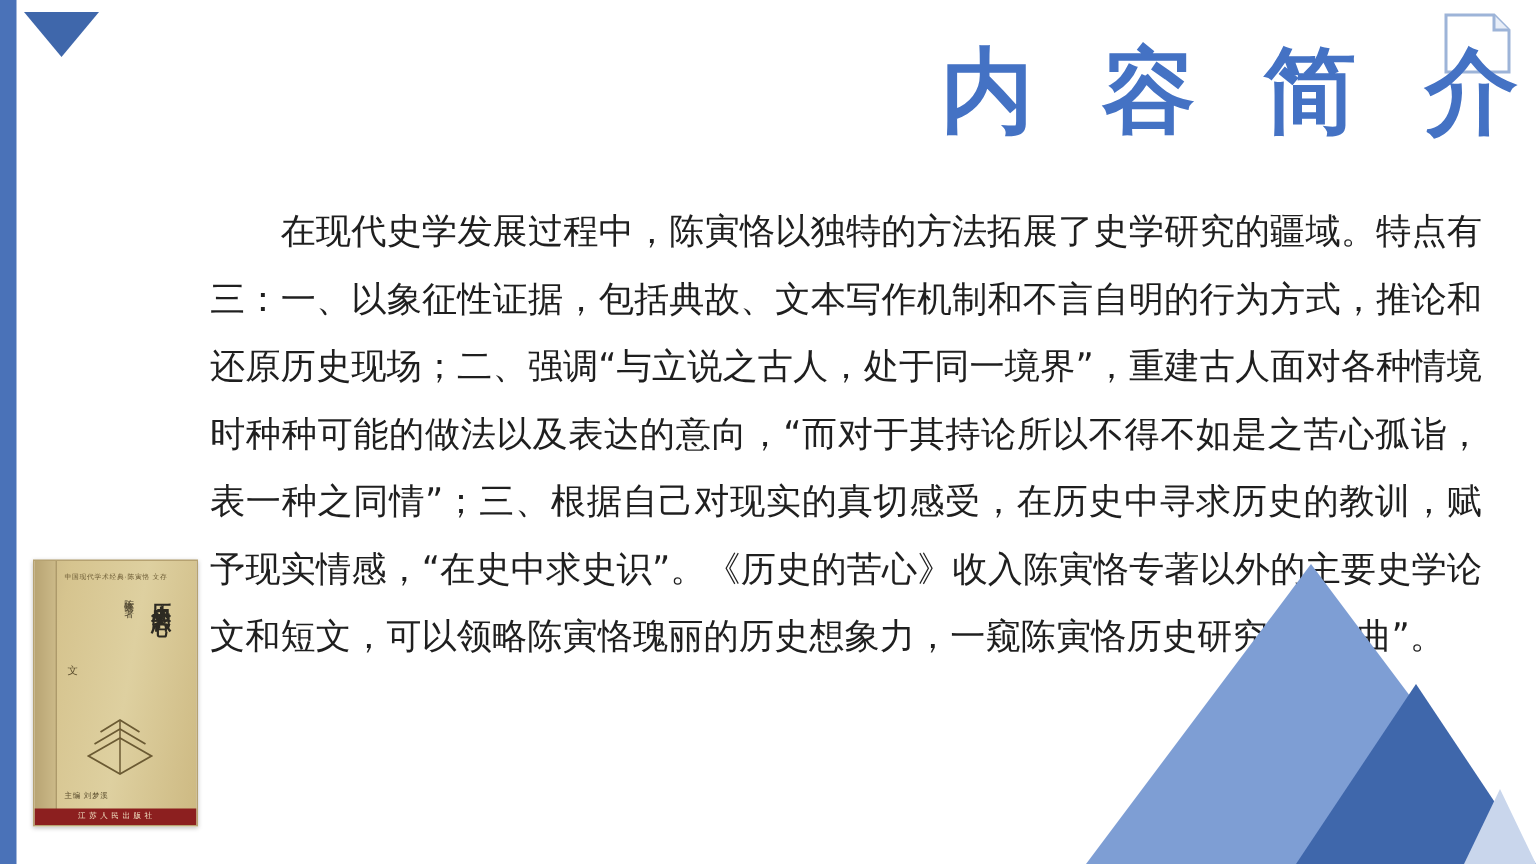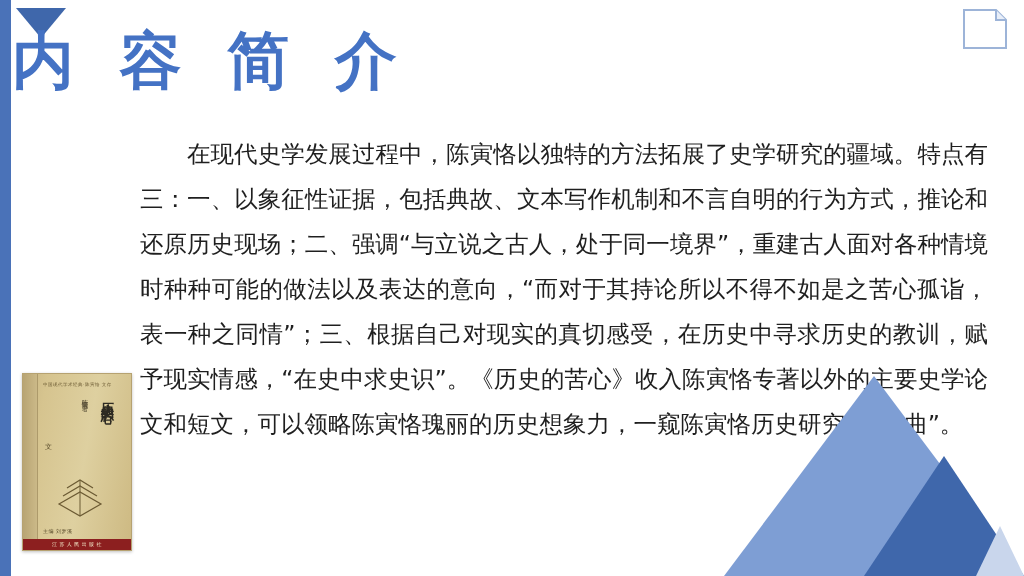--- a/index.html
+++ b/index.html
@@ -51,21 +51,21 @@
     width: 46px;
     height: 42px;
   }
 
   
   .title {
     position: absolute;
     top: 28px;
     left: 0;
     width: 1024px;
-    text-align: left;
+    text-align: right;
     font-size: 62px;
     line-height: 1.05;
     font-weight: bold;
     color: #4472c4;
     letter-spacing: 12px;
     text-indent: 12px;
     font-family: "DejaVu Sans", "Liberation Sans", sans-serif;
   }
 
   

